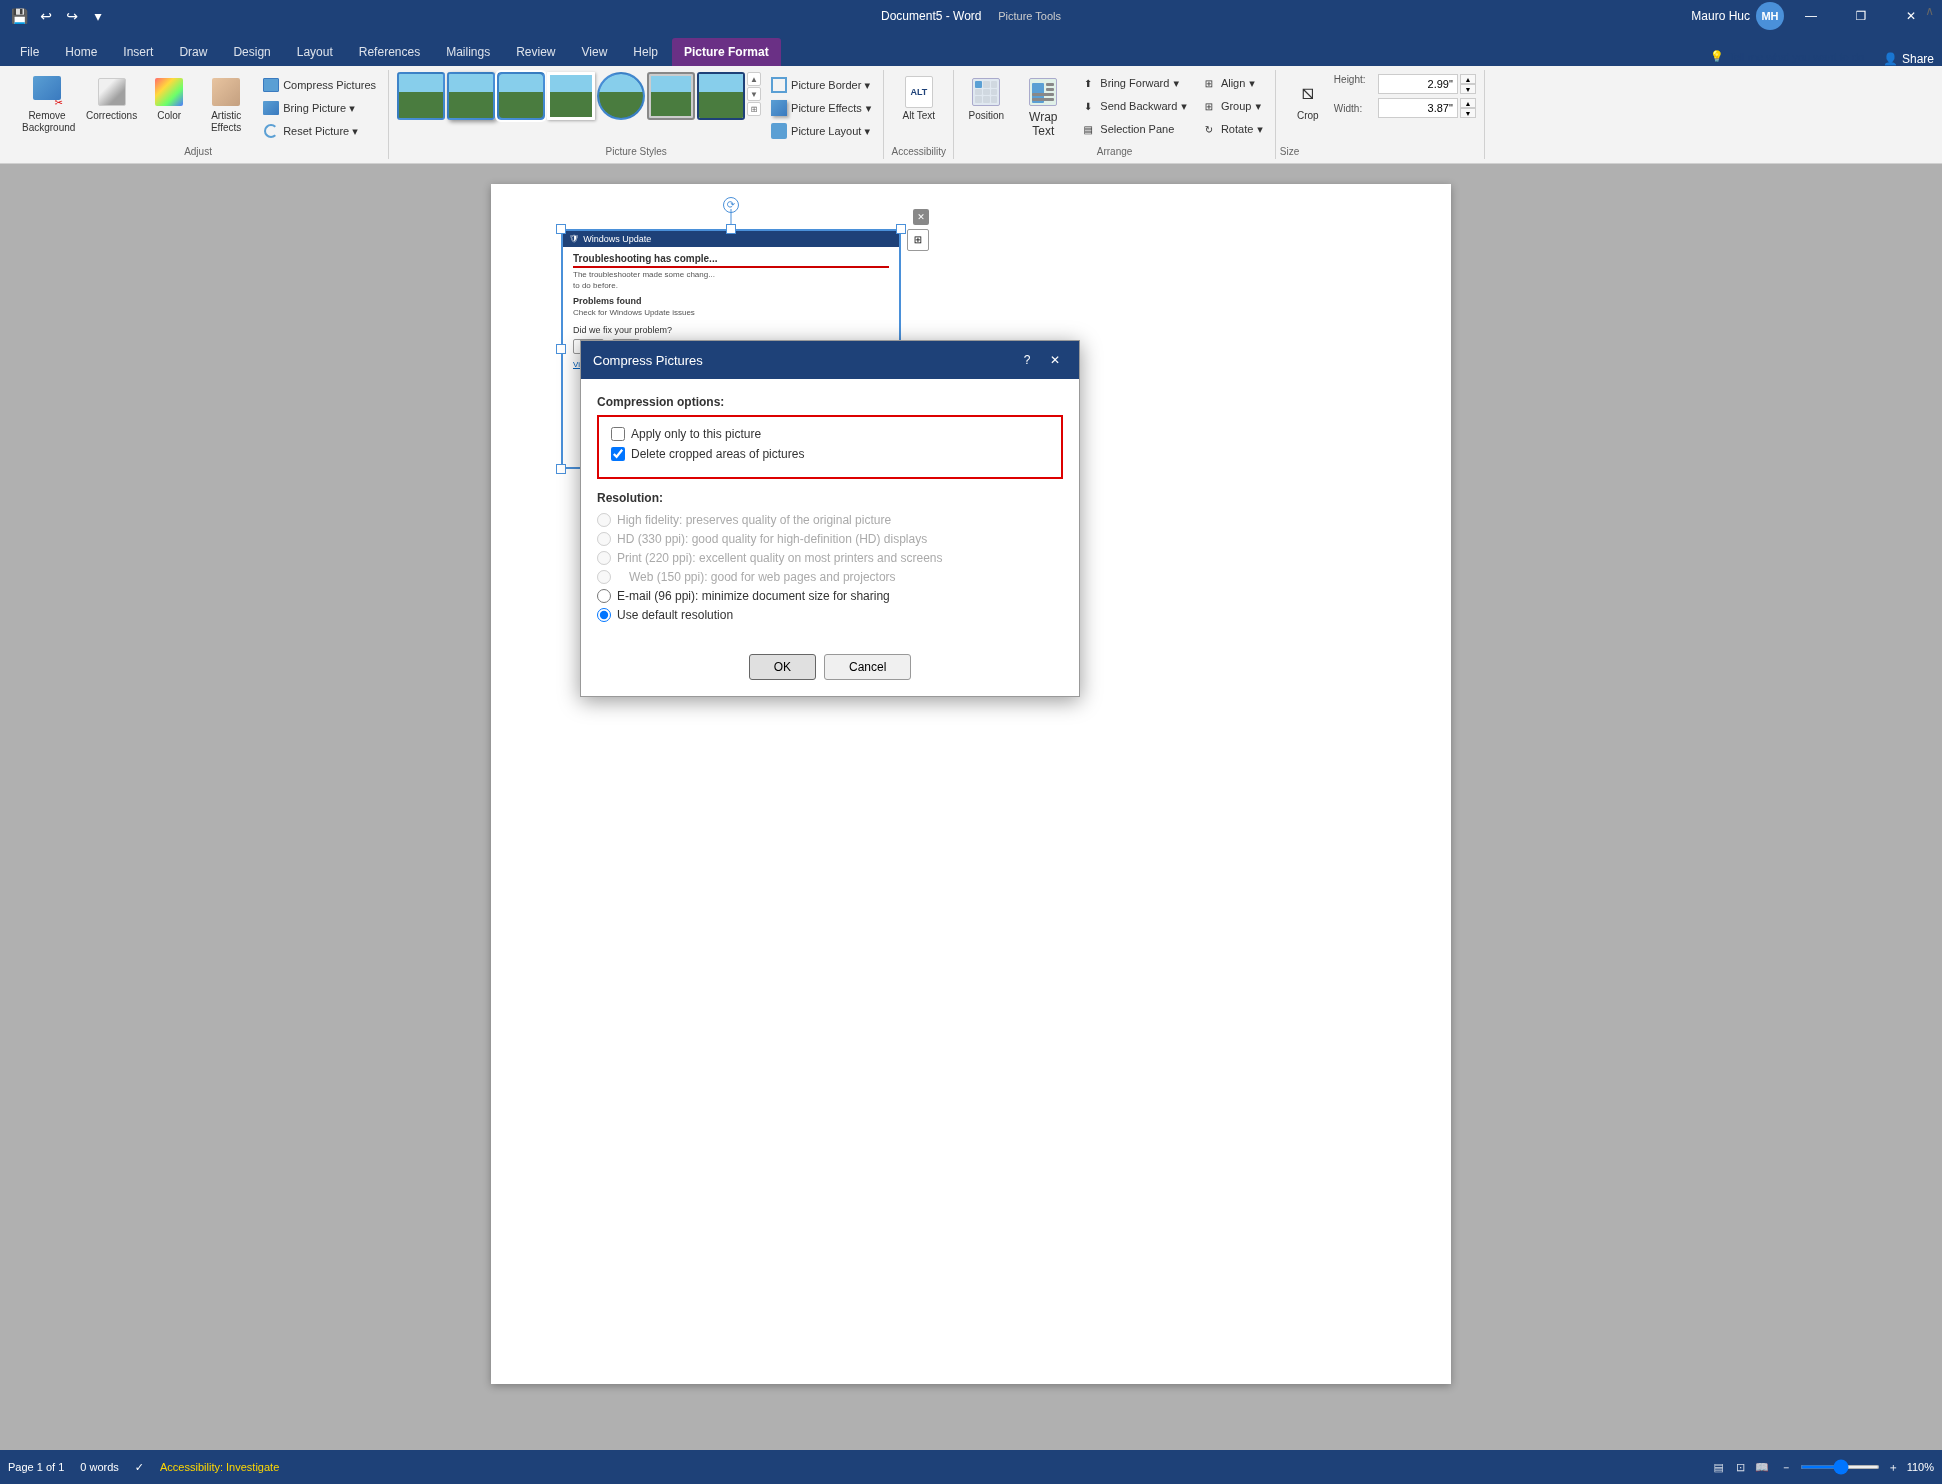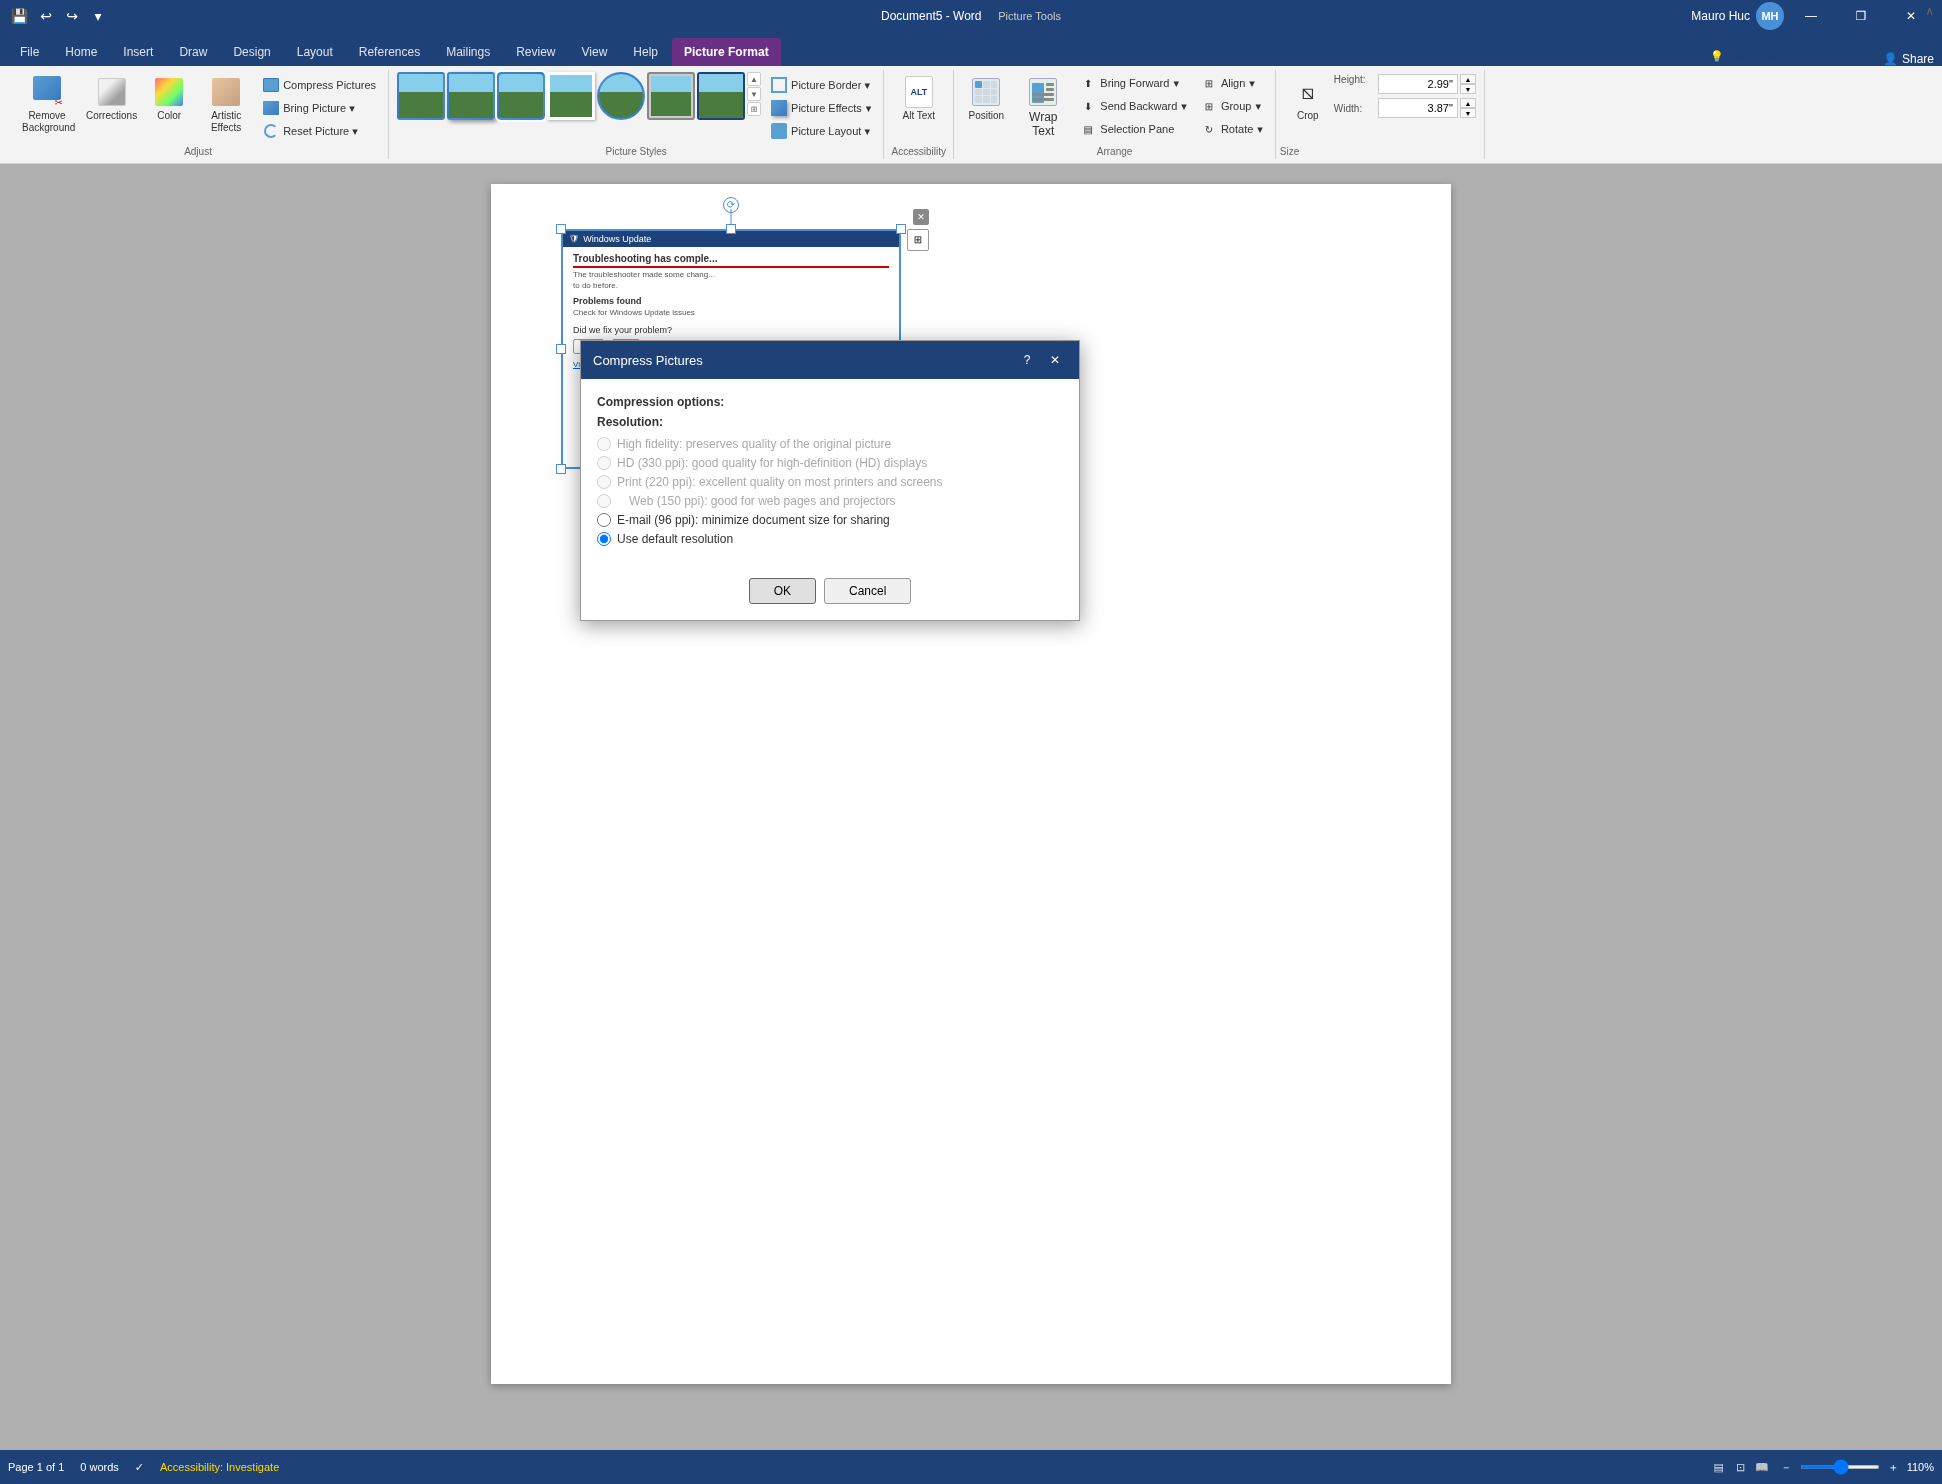--- a/index.html
+++ b/index.html
@@ -489,20 +489,30 @@
   <div class="dialog-titlebar">
     <span>Compress Pictures</span>
     <div class="dialog-titlebar-btns">
       <div class="dialog-tb-btn">?</div>
       <div class="dialog-tb-btn close-d">✕</div>
     </div>
   </div>
   <div class="dialog-body">
 
     <div style="font-size:12px;font-weight:600;color:#333;margin-bottom:6px;">Compression options:</div>
+    <div class="dialog-section">
+      <div class="checkbox-row">
+        <input type="checkbox" id="applyOnly" style="">
+        <label for="applyOnly">Apply only to this picture</label>
+      </div>
+      <div class="checkbox-row">
+        <input type="checkbox" id="deleteCropped" checked="" style="">
+        <label for="deleteCropped">Delete cropped areas of pictures</label>
+      </div>
+    </div>
 
     <div class="resolution-section">
       <div style="font-size:12px;font-weight:600;color:#333;margin-bottom:8px;">Resolution:</div>
 
       <div class="radio-row disabled">
         <input type="radio" name="resolution" id="rHigh" disabled="" style="">
         <label for="rHigh" style="color:#aaa;">High fidelity: preserves quality of the original picture</label>
       </div>
       <div class="radio-row disabled">
         <input type="radio" name="resolution" id="rHD" disabled="" style="">

